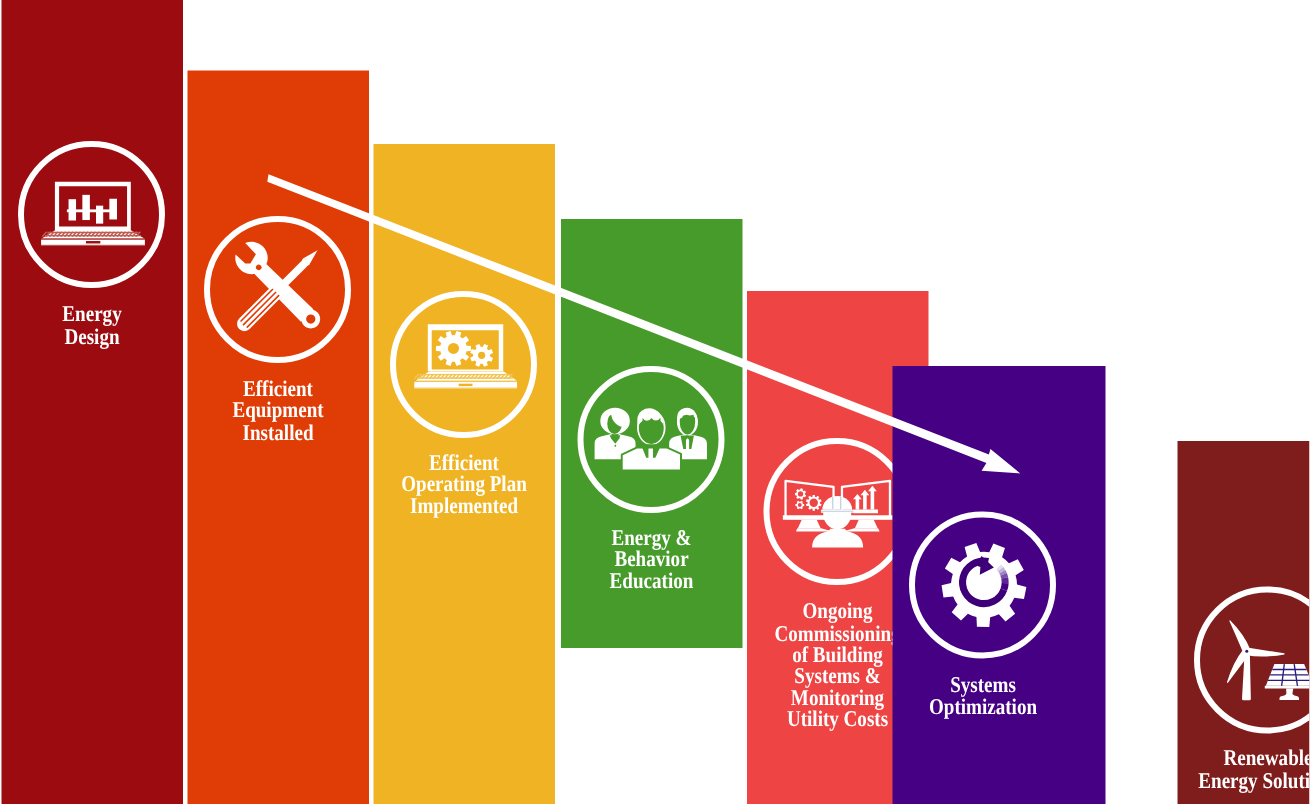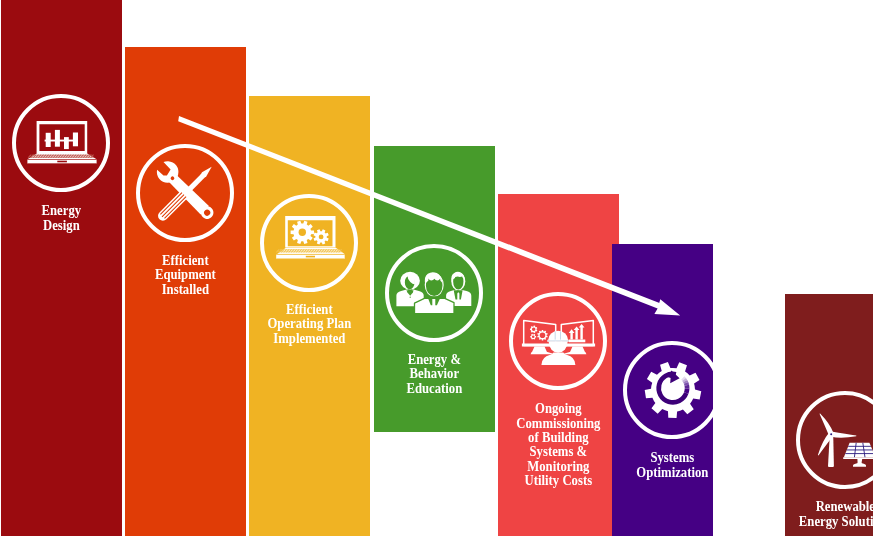--- a/index.html
+++ b/index.html
@@ -190,21 +190,21 @@
     </svg>
   </div>
   <div class="label" style="left:0;width:120.7px;top:206.9px">Ongoing
 Commissioning
 of Building
 Systems &amp;
 Monitoring
 Utility Costs</div>
 </div>
 
-<div class="bar" style="left:612px;width:101px;top:244.1px;height:291.9px;background:#450084">
+<div class="bar" style="left:595px;width:142px;top:244.1px;height:291.9px;background:#450084">
   <div class="circle" style="left:11px;top:97px">
     <svg class="ico" viewBox="0 0 98 98">
       <path d="M54.12 70.51 L53.55 76.98 L45.28 76.80 L44.98 70.32 A22.00 22.00 0 0 1 39.27 68.10 L34.67 72.69 L28.45 67.24 L32.38 62.08 A22.00 22.00 0 0 1 29.43 56.71 L22.97 57.27 L21.70 49.10 L28.03 47.67 A22.00 22.00 0 0 1 29.22 41.66 L23.91 37.93 L28.19 30.86 L33.96 33.84 A22.00 22.00 0 0 1 38.74 30.00 L37.06 23.73 L44.89 21.06 L47.40 27.05 A22.00 22.00 0 0 1 53.52 27.18 L56.27 21.30 L63.98 24.29 L62.05 30.49 A22.00 22.00 0 0 1 66.65 34.52 L72.54 31.79 L76.53 39.04 L71.06 42.54 A22.00 22.00 0 0 1 72.00 48.59 L78.27 50.28 L76.66 58.39 L70.22 57.57 A22.00 22.00 0 0 1 67.05 62.80 L70.76 68.13 L64.32 73.31 L59.92 68.54 A22.00 22.00 0 0 1 54.12 70.51 Z" fill="#ffffff" fill-rule="evenodd"></path>
       <g>
         <path d="M63.24 52.06 A 14.2 14.2 0 1 1 52.85 33.31" fill="none" stroke="#3d0079" stroke-width="4.7"></path>
                 <path d="M58.25 35.71 A 14.2 14.2 0 0 1 59.76 36.99" fill="none" stroke="#ffffff" stroke-width="4.7"></path>
         <path d="M59.76 36.99 A 14.2 14.2 0 0 1 61.09 38.46" fill="none" stroke="#e6dcef" stroke-width="4.7"></path>
         <path d="M61.09 38.46 A 14.2 14.2 0 0 1 62.20 40.10" fill="none" stroke="#c5b1da" stroke-width="4.7"></path>
         <path d="M62.20 40.10 A 14.2 14.2 0 0 1 63.07 41.88" fill="none" stroke="#9f80c2" stroke-width="4.7"></path>
         <path d="M63.07 41.88 A 14.2 14.2 0 0 1 63.79 44.25" fill="none" stroke="#7a4fab" stroke-width="4.7"></path>

